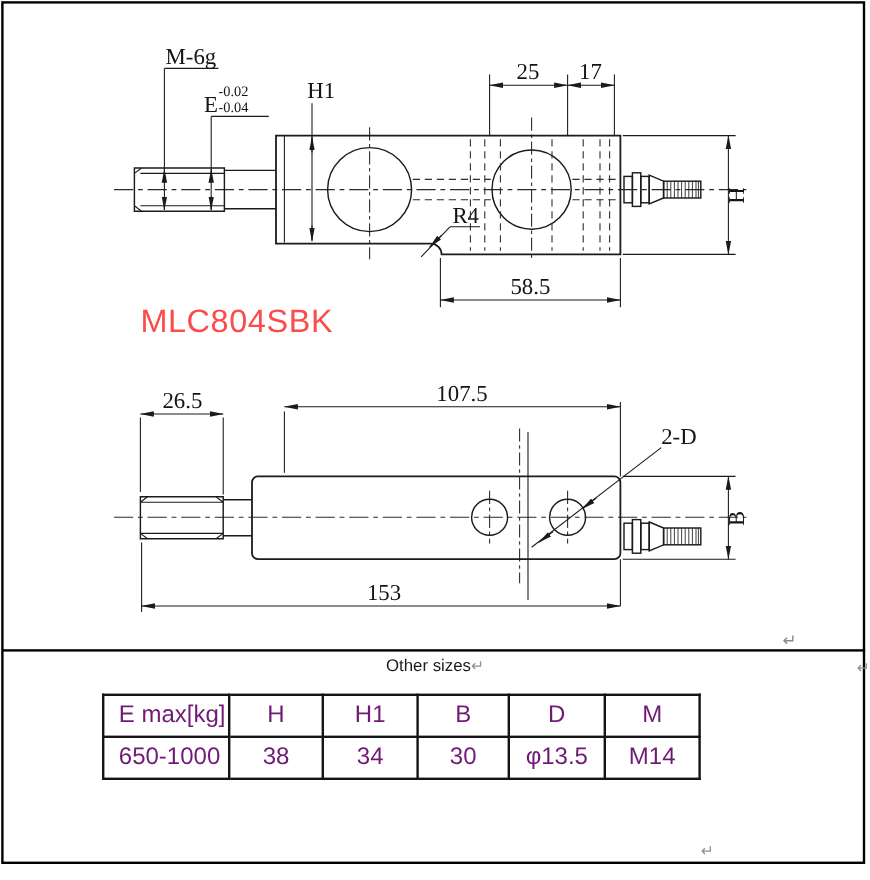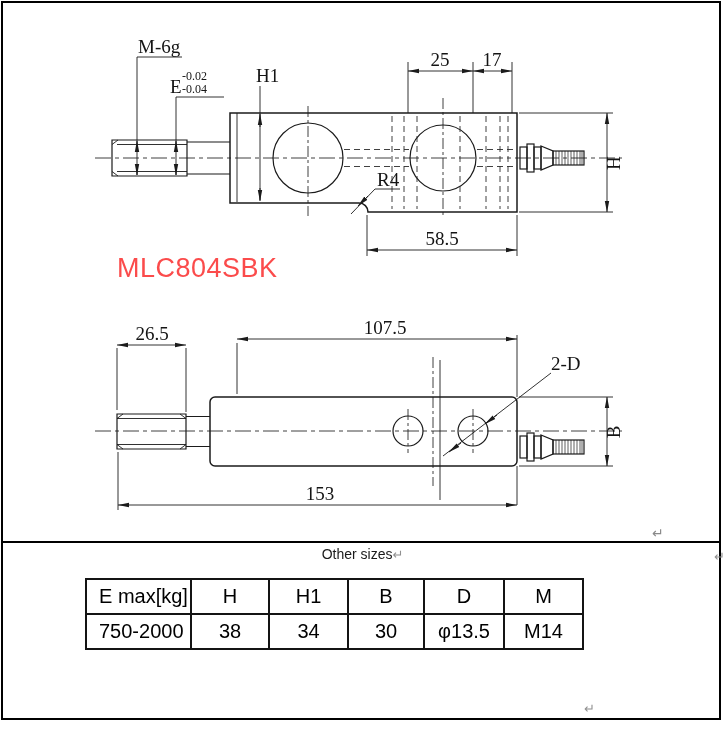--- a/index.html
+++ b/index.html
@@ -33,21 +33,21 @@
   .other-sizes{
     position:absolute;left:0;top:546px;width:100%;text-align:center;
     font-size:14px;color:#1a1a1a;
   }
   .other-sizes .mark{color:#909090;font-size:13px;}
   
   table.sizes{
     position:absolute;left:85px;top:578px;border-collapse:collapse;table-layout:fixed;
   }
   table.sizes td{
-    border:2px solid #141414;font-size:20px;font-weight:normal;color:#000000;
+    border:2px solid #141414;font-size:20px;font-weight:normal;color:#701a75;
     text-align:center;padding:0;vertical-align:middle;background:#fff;
   }
   table.sizes td.c0{text-align:left;padding-left:12px;}
   .mark-abs{position:absolute;color:#909090;font-size:13px;}
 </style>
 </head>
 <body>
 
 <div class="page">
 
@@ -213,21 +213,21 @@
     <tbody>
       <tr style="height:35px">
         <td class="c0">E max[kg]</td>
         <td>H</td>
         <td>H1</td>
         <td>B</td>
         <td>D</td>
         <td>M</td>
       </tr>
       <tr style="height:35px">
-        <td class="c0">750-2000</td>
+        <td class="c0">650-1000</td>
         <td>38</td>
         <td>34</td>
         <td>30</td>
         <td>φ13.5</td>
         <td>M14</td>
       </tr>
     </tbody>
   </table>
 
   <span class="mark-abs" style="left:584px;top:701px;">↵</span>

